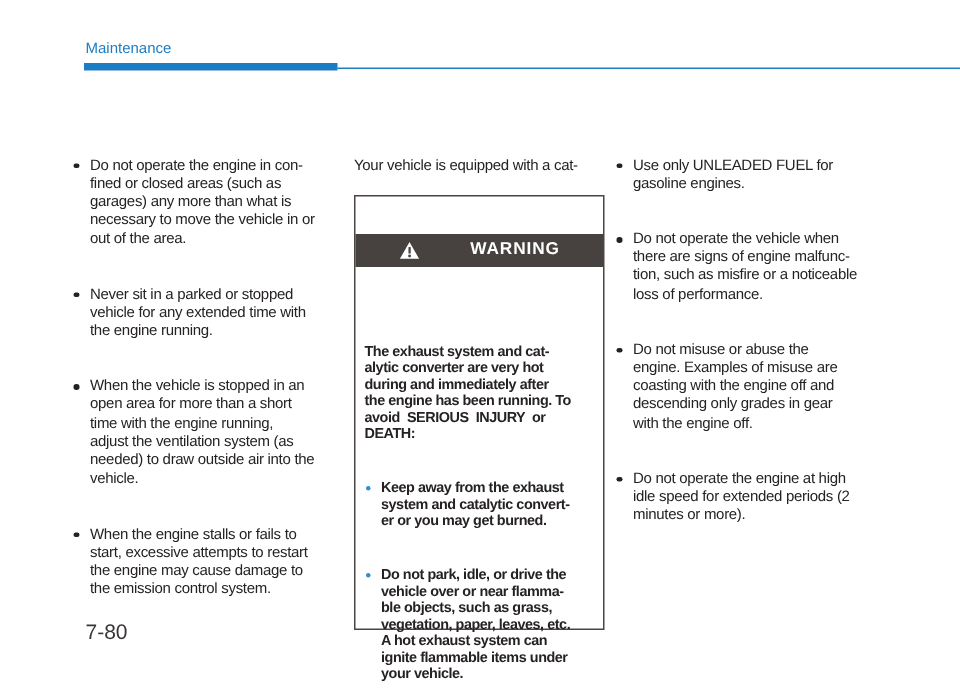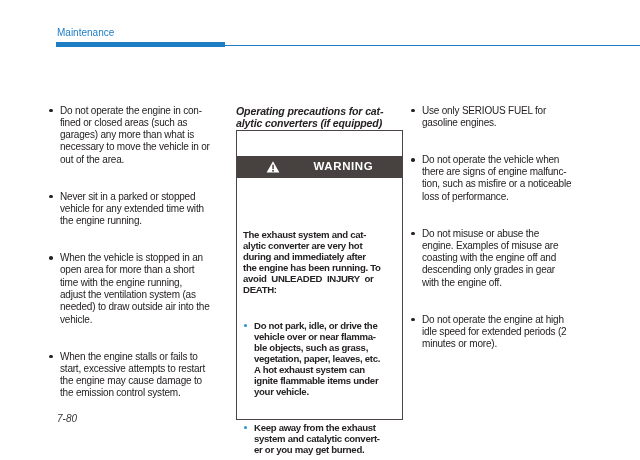--- a/index.html
+++ b/index.html
@@ -82,21 +82,21 @@
   }
   .warnbody .wli{position:relative;padding-left:11px;margin-top:3px;}
   .warnbody .wli .dot{
     position:absolute;left:1px;top:3.6px;
     width:3.4px;height:3.4px;border-radius:50%;
     background:var(--bullet-blue,#2a8fd4);
   }
   
   .page-number{
     position:absolute;left:57px;top:413px;
-    font-size:10px;color:#3a3637;letter-spacing:0;font-style:italic;
+    font-size:14px;color:#3a3637;letter-spacing:0;
   }
 </style>
 </head>
 <body>
 
 <div class="page">
 
   <div class="section-title">Maintenance</div>
   <div class="rule-thick"></div>
   <div class="rule-thin"></div>
@@ -116,59 +116,57 @@
 adjust the ventilation system (as
 needed) to draw outside air into the
 vehicle.</span></div>
     <div class="li"><span class="dot"></span><span>When the engine stalls or fails to
 start, excessive attempts to restart
 the engine may cause damage to
 the emission control system.</span></div>
   </div>
 
   <div class="col col2">
-    <h2>Operating precautions for cat-
-alytic converters (if equipped)</h2>
     <div class="lead-in">Your vehicle is equipped with a cat-</div>
 
     <div class="warnbox">
       <div class="warnhead">
         <span>
           <svg width="14" height="12" viewBox="0 0 24 21">
             <path d="M12 0.5 L23.2 20.2 H0.8 Z" fill="#ffffff"></path>
             <rect x="10.8" y="6.5" width="2.6" height="7.5" fill="#474140"></rect>
             <circle cx="12.1" cy="17" r="1.7" fill="#474140"></circle>
           </svg>
         </span>
         <span class="wtitle">WARNING</span>
       </div>
       <div class="warnbody">
         <div>The exhaust system and cat-
 alytic converter are very hot
 during and immediately after
 the engine has been running. To
-avoid  UNLEADED  INJURY  or
+avoid  SERIOUS  INJURY  or
 DEATH:</div>
+        <div class="wli"><span class="dot"></span><span>Keep away from the exhaust
+system and catalytic convert-
+er or you may get burned.</span></div>
         <div class="wli"><span class="dot"></span><span>Do not park, idle, or drive the
 vehicle over or near flamma-
 ble objects, such as grass,
 vegetation, paper, leaves, etc.
 A hot exhaust system can
 ignite flammable items under
 your vehicle.</span></div>
-        <div class="wli"><span class="dot"></span><span>Keep away from the exhaust
-system and catalytic convert-
-er or you may get burned.</span></div>
         
       </div>
     </div>
   </div>
 
   <div class="col col3">
-    <div class="li"><span class="dot"></span><span>Use only SERIOUS FUEL for
+    <div class="li"><span class="dot"></span><span>Use only UNLEADED FUEL for
 gasoline engines.</span></div>
     <div class="li"><span class="dot"></span><span>Do not operate the vehicle when
 there are signs of engine malfunc-
 tion, such as misfire or a noticeable
 loss of performance.</span></div>
     <div class="li"><span class="dot"></span><span>Do not misuse or abuse the
 engine. Examples of misuse are
 coasting with the engine off and
 descending only grades in gear
 with the engine off.</span></div>

